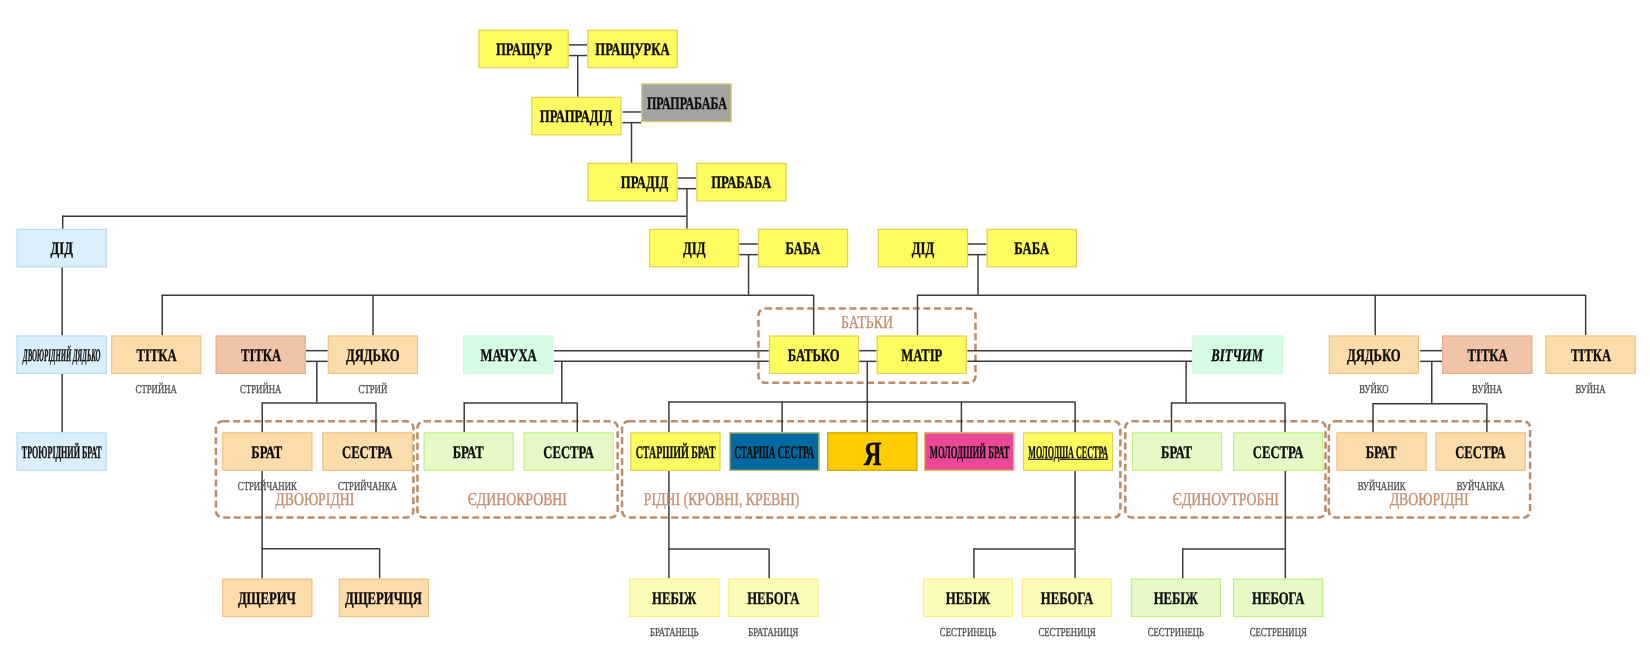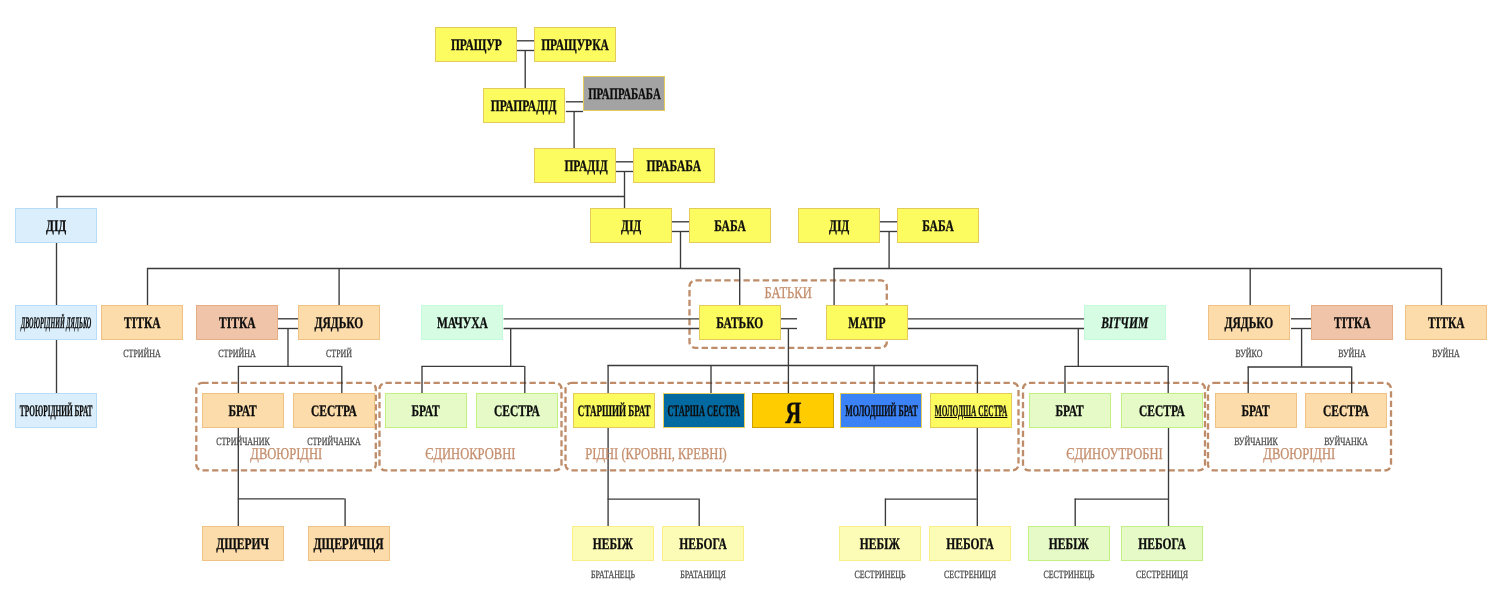--- a/index.html
+++ b/index.html
@@ -180,21 +180,21 @@
   <div class="node" style="left: 298px; top: 305px; background: rgb(252, 220, 170); border-color: rgb(240, 193, 133);">
       <span class="lbl" style="transform: scaleX(0.72);">ДЯДЬКО</span>
     </div>
   <div class="cap" style="left: 298px; top: 349.1px; color: rgb(77, 77, 77); -webkit-text-stroke: 0.28px rgb(77, 77, 77); transform: scaleX(0.72);">СТРИЙ</div>
   <div class="node" style="left: 421px; top: 305px; background: rgb(214, 252, 228); border-color: rgb(197, 251, 218);">
       <span class="lbl" style="transform: scaleX(0.72);">МАЧУХА</span>
     </div>
   <div class="node" style="left: 699px; top: 305px; background: rgb(252, 252, 96); border-color: rgb(227, 204, 91);">
       <span class="lbl" style="transform: scaleX(0.72);">БАТЬКО</span>
     </div>
-  <div class="node" style="left: 797px; top: 305px; background: rgb(252, 252, 96); border-color: rgb(227, 204, 91); margin-left: 29px;">
+  <div class="node" style="left: 797px; top: 305px; background: rgb(252, 252, 96); border-color: rgb(227, 204, 91);">
       <span class="lbl" style="transform: scaleX(0.72);">МАТІР</span>
     </div>
   <div class="node" style="left: 1084px; top: 305px; background: rgb(214, 252, 228); border-color: rgb(197, 251, 218); font-style: italic;">
       <span class="lbl" style="transform: scaleX(0.72);">ВІТЧИМ</span>
     </div>
   <div class="node" style="left: 1208px; top: 305px; background: rgb(252, 220, 170); border-color: rgb(240, 193, 133);">
       <span class="lbl" style="transform: scaleX(0.72);">ДЯДЬКО</span>
     </div>
   <div class="cap" style="left: 1208px; top: 349.1px; color: rgb(77, 77, 77); -webkit-text-stroke: 0.28px rgb(77, 77, 77); transform: scaleX(0.72);">ВУЙКО</div>
   <div class="node" style="left: 1311px; top: 305px; background: rgb(239, 196, 169); border-color: rgb(232, 174, 131);">
@@ -224,21 +224,21 @@
     </div>
   <div class="node" style="left: 573px; top: 393px; background: rgb(252, 252, 96); border-color: rgb(227, 204, 91);">
       <span class="lbl" style="transform: scaleX(0.5657);">СТАРШИЙ БРАТ</span>
     </div>
   <div class="node" style="left: 663px; top: 393px; background: #0369a1; border-color: rgb(227, 204, 91);">
       <span class="lbl" style="transform: scaleX(0.52);">СТАРША СЕСТРА</span>
     </div>
   <div class="node big" style="left: 752px; top: 393px; background: rgb(255, 204, 0); border-color: rgb(204, 160, 0);">
       <span class="lbl" style="transform: scaleX(0.72);">Я</span>
     </div>
-  <div class="node" style="left: 840px; top: 393px; background: #3b82f6; border-color: rgb(227, 204, 91);">
+  <div class="node" style="left: 840px; top: 393px; background: #ec4899; border-color: rgb(227, 204, 91);">
       <span class="lbl" style="transform: scaleX(0.4941);">МОЛОДШИЙ БРАТ</span>
     </div>
   <div class="node" style="left: 930px; top: 393px; background: rgb(252, 252, 96); border-color: rgb(227, 204, 91); text-decoration: underline;">
       <span class="lbl" style="transform: scaleX(0.4589);">МОЛОДША СЕСТРА</span>
     </div>
   <div class="node" style="left: 1029px; top: 393px; background: rgb(229, 250, 199); border-color: rgb(193, 240, 131);">
       <span class="lbl" style="transform: scaleX(0.72);">БРАТ</span>
     </div>
   <div class="node" style="left: 1121px; top: 393px; background: rgb(229, 250, 199); border-color: rgb(193, 240, 131);">
       <span class="lbl" style="transform: scaleX(0.72);">СЕСТРА</span>

